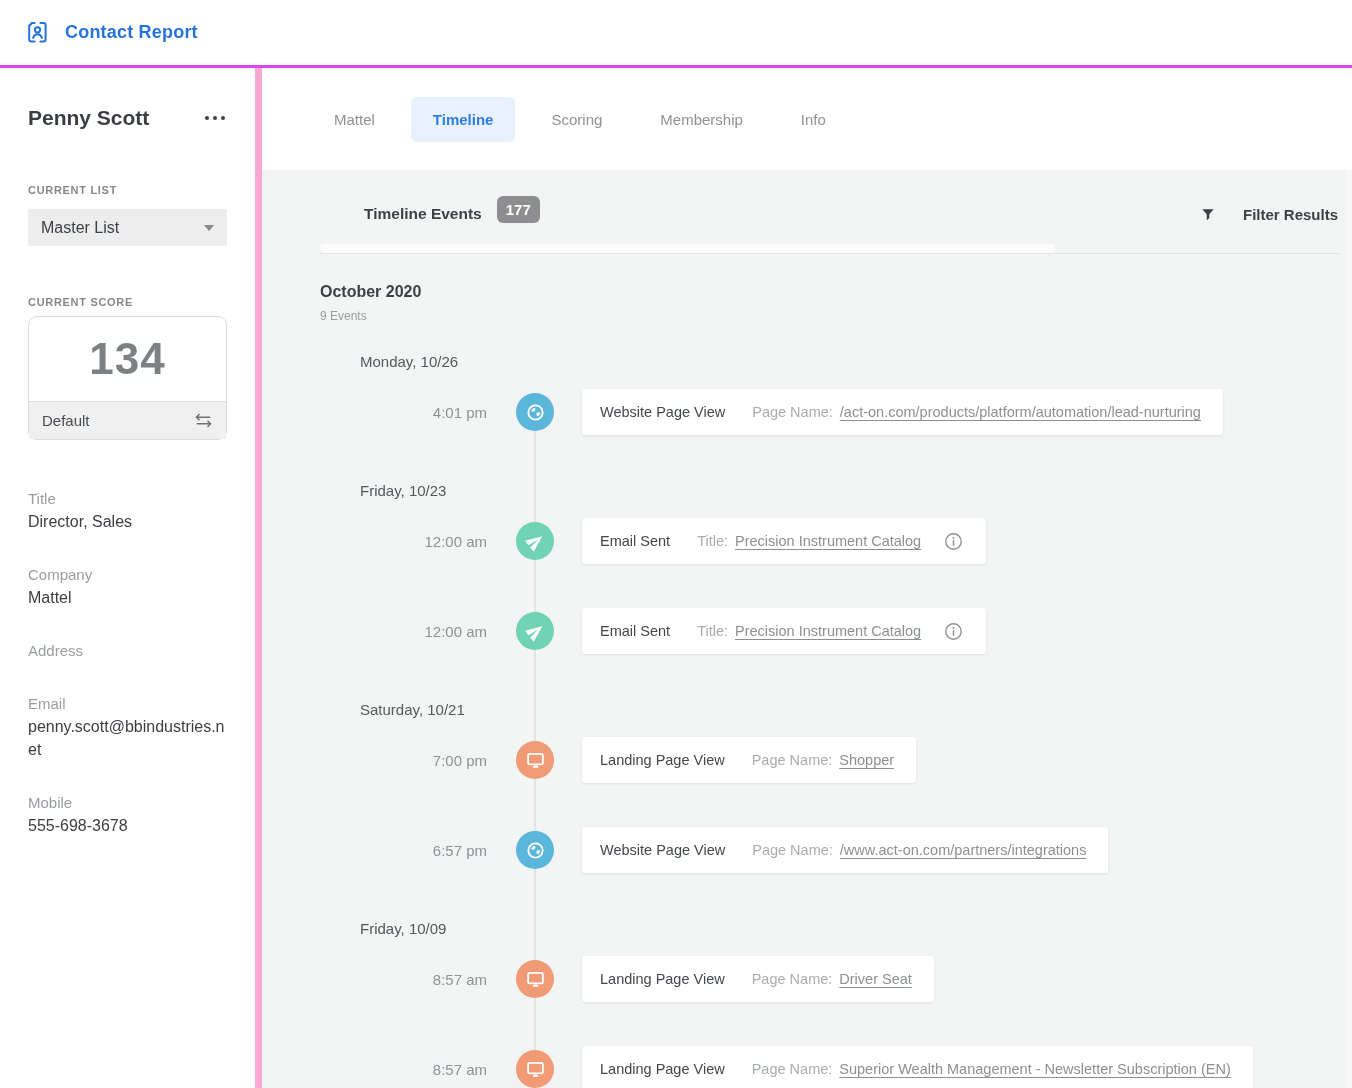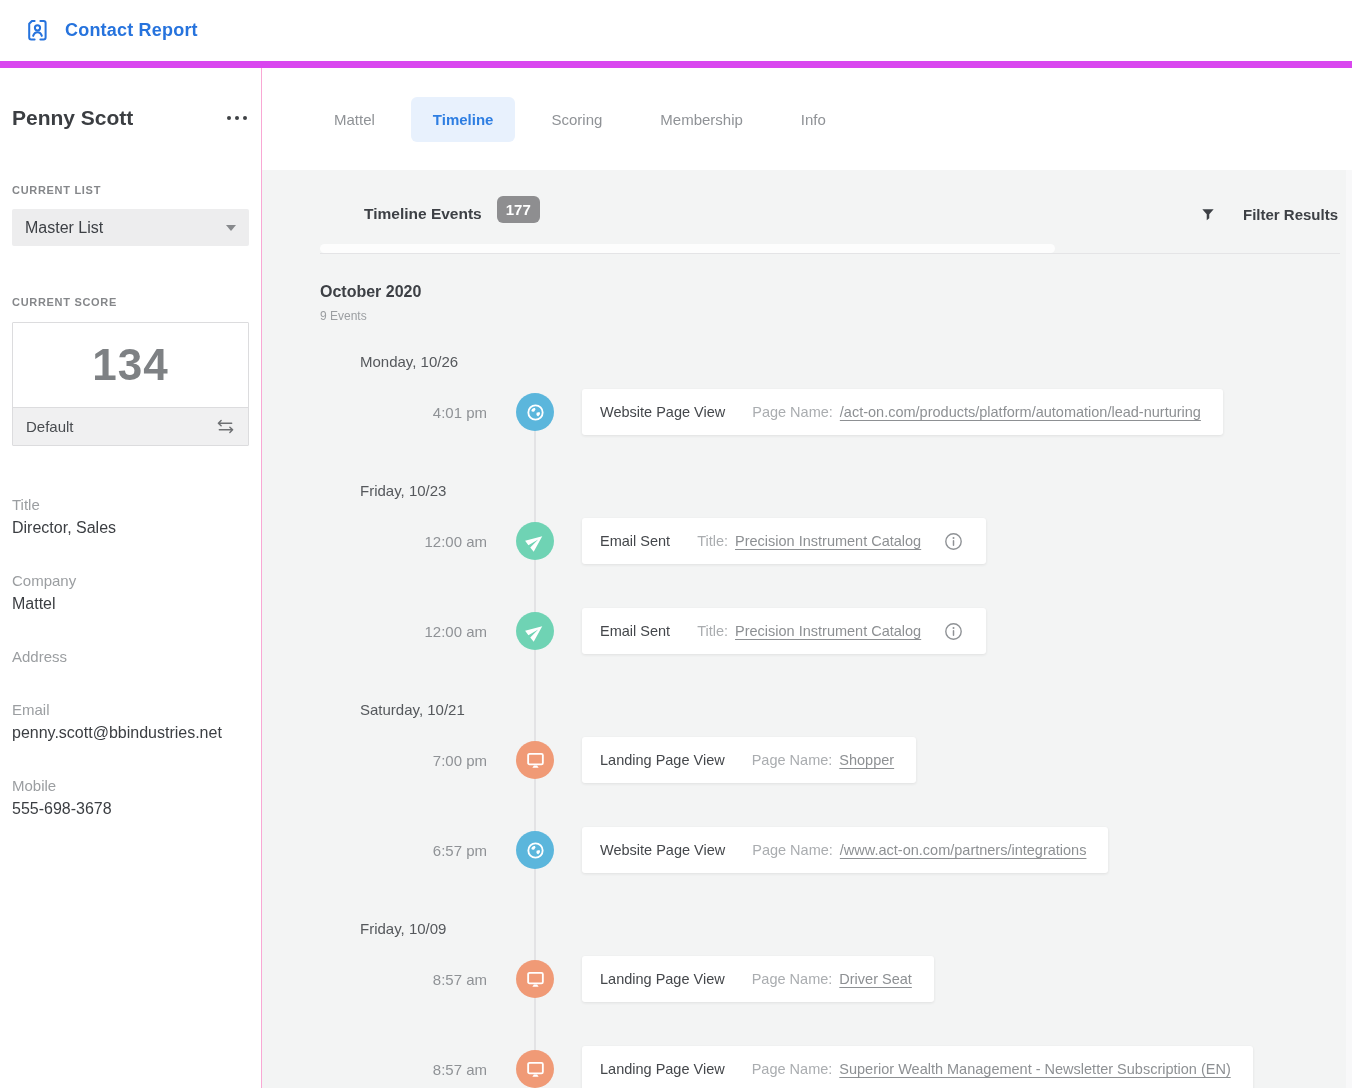--- a/index.html
+++ b/index.html
@@ -1,37 +1,37 @@
 <!DOCTYPE html>
 <html><head>
 <meta charset="utf-8">
 <style>
   * { margin:0; padding:0; box-sizing:border-box; }
   html,body { background:#fff; }
   body { font-family:"Liberation Sans","DejaVu Sans",sans-serif; }
   .page { width:1352px; height:1088px; overflow:hidden; position:relative; background:#fff; display:flex; flex-direction:column; }
 
   
-  .app-header { height:68px; flex:0 0 68px; display:flex; align-items:center; padding-left:24px; border-bottom:7px solid #d946ef; background:#fff; }
+  .app-header { height:68px; flex:0 0 68px; display:flex; align-items:center; padding-left:24px; border-bottom:3px solid #d946ef; background:#fff; }
   .logo-wrap { display:flex; align-items:center; gap:14px; }
   .app-title { font-size:18px; font-weight:700; color:#2673dd; letter-spacing:.2px; }
 
   
   .body { flex:1; display:flex; min-height:0; }
 
   
-  .sidebar { width:262px; flex:0 0 262px; background:#fff; border-right:1px solid #f9a8d4; padding:0 12px; overflow:hidden; }
+  .sidebar { width:262px; flex:0 0 262px; background:#fff; border-right:7px solid #f9a8d4; padding:0 28px; overflow:hidden; }
   .name-row { margin-top:38px; display:flex; justify-content:space-between; align-items:center; }
   .contact-name { font-size:21px; font-weight:700; color:#3b3e42; }
   .dots { display:flex; align-items:center; cursor:pointer; padding:4px 2px; }
   .dots i { width:4.5px; height:4.5px; border-radius:50%; background:#3f4245; display:inline-block; margin-left:3.5px; }
   .side-label { margin-top:54px; font-size:11px; font-weight:700; color:#85878a; letter-spacing:.7px; }
   .dropdown { margin-top:13px; height:37px; background:#ededee; border-radius:2px; display:flex; align-items:center; justify-content:space-between; padding:0 13px; font-size:16px; color:#3d4045; cursor:pointer; }
   .caret { width:0; height:0; border-left:5.5px solid transparent; border-right:5.5px solid transparent; border-top:6.5px solid #87898c; }
-  .score-card { margin-top:14px; border:1px solid #dcdcde; border-radius:1px; background:#fff; }
+  .score-card { margin-top:8px; border:1px solid #dcdcde; border-radius:9px; background:#fff; }
   .score-value { height:84px; display:flex; align-items:center; justify-content:center; font-size:44px; font-weight:700; color:#7e8184; letter-spacing:1px; }
   .score-footer { height:38px; background:#f0f0f1; border-top:1px solid #dcdcde; display:flex; align-items:center; justify-content:space-between; padding:0 13px; font-size:15px; color:#494c50; }
   .swap-btn { display:flex; align-items:center; cursor:pointer; }
   .fields { margin-top:47px; }
   .field { margin-bottom:30px; }
   .flabel { font-size:15px; color:#9b9ea1; line-height:23px; }
   .fvalue { font-size:16px; color:#3b3e42; line-height:23px; overflow-wrap:break-word; word-break:break-word; }
 
   
   .main { flex:1; display:flex; flex-direction:column; min-width:0; }

